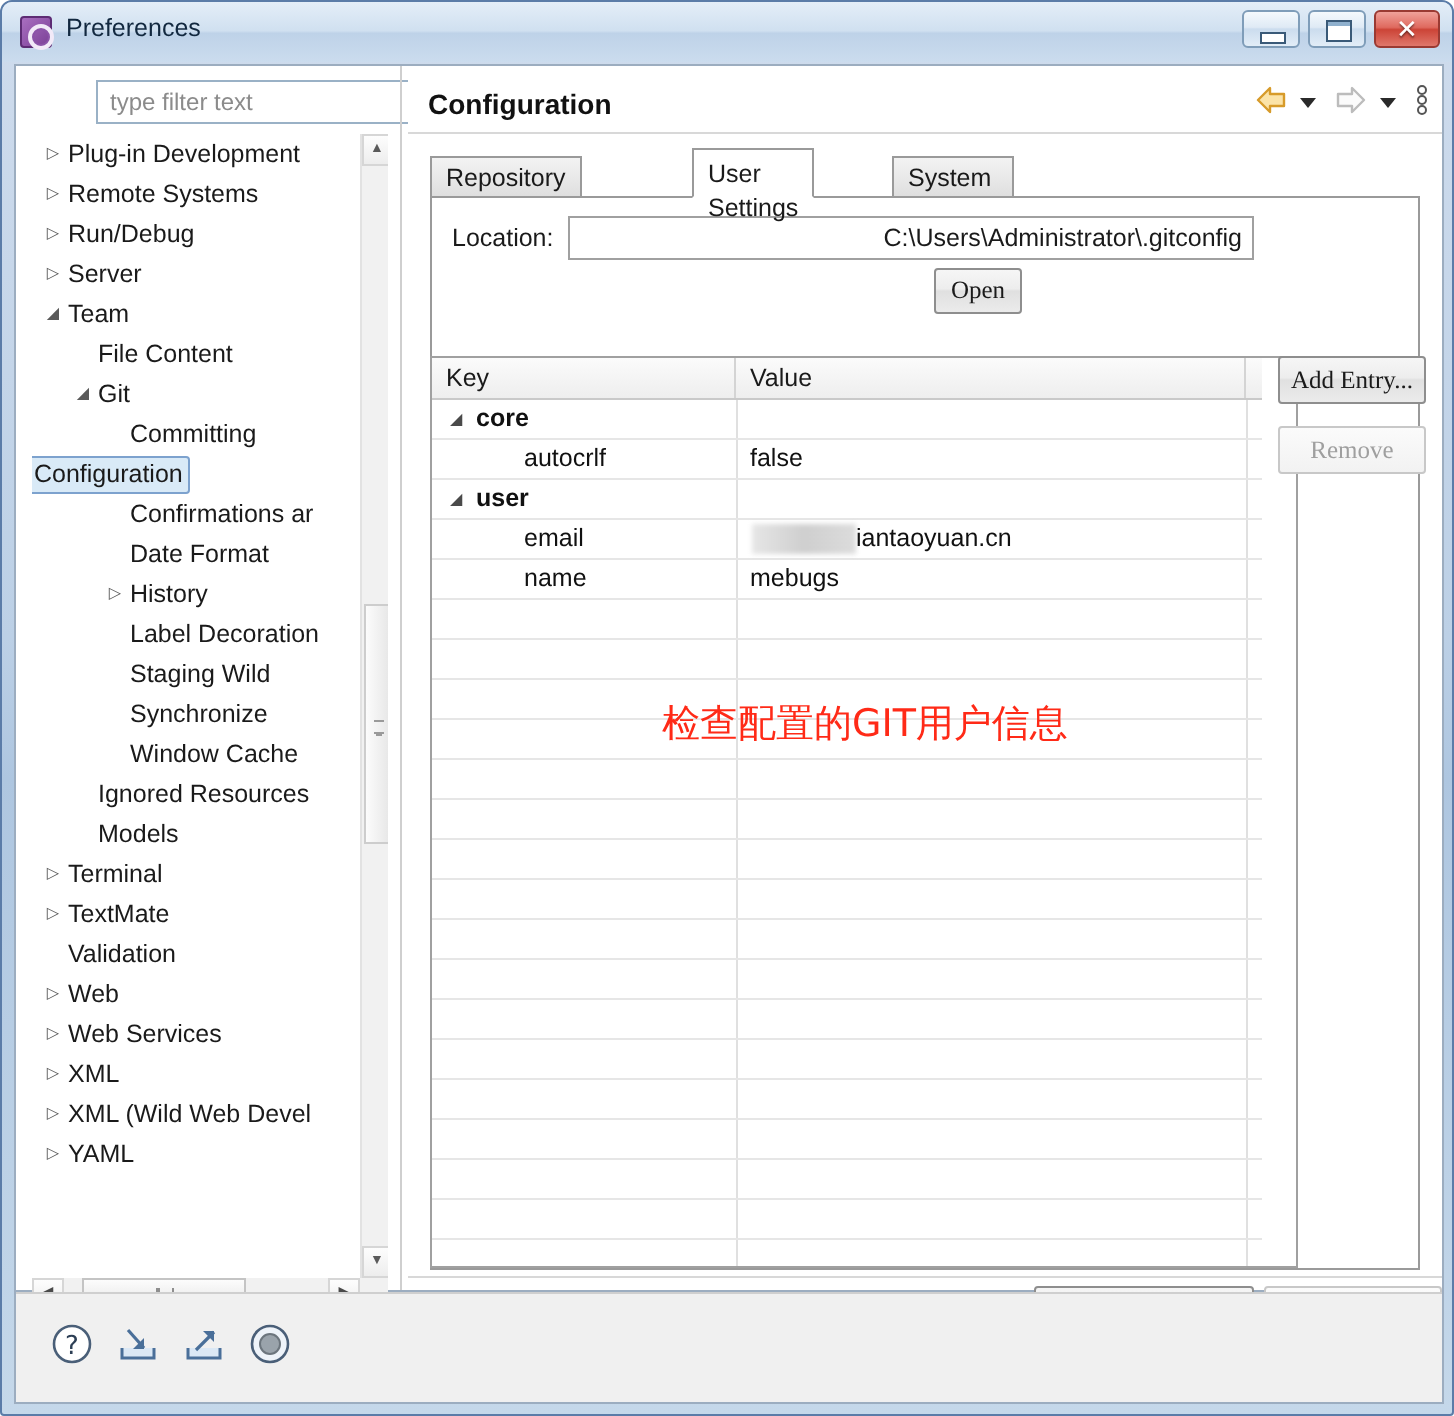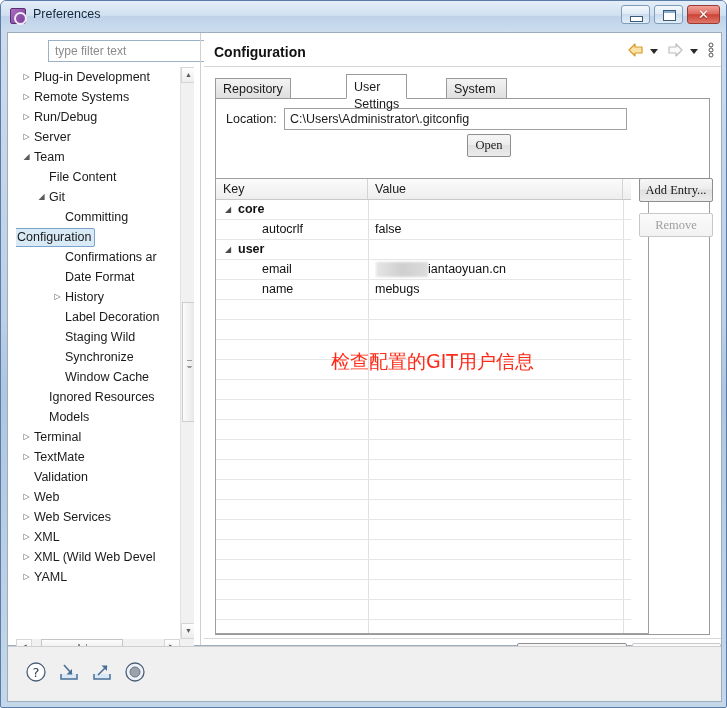--- a/index.html
+++ b/index.html
@@ -279,20 +279,21 @@
   #loc-label { position: absolute; left: 10px; top: 13px; font-size: 12.5px; color: #1a1a1a; }
   #loc-input {
     position: absolute; left: 68px; top: 9px;
     width: 343px; height: 22px;
     border: 1px solid #a0a0a0;
     background: #ffffff;
     font-size: 12.5px;
     color: #1a1a1a;
     padding: 3px 5px;
     line-height: 15px;
+    text-align: right;
   }
 
   
   .btn {
     font-family: Liberation Serif, serif;
     font-size: 12.5px;
     color: #1a1a1a;
     background: linear-gradient(to bottom,#f6f6f6 0%,#ededed 45%,#e0e0e0 50%,#ebebeb 100%);
     border: 1px solid #8e8e8e;
     border-radius: 2px;

